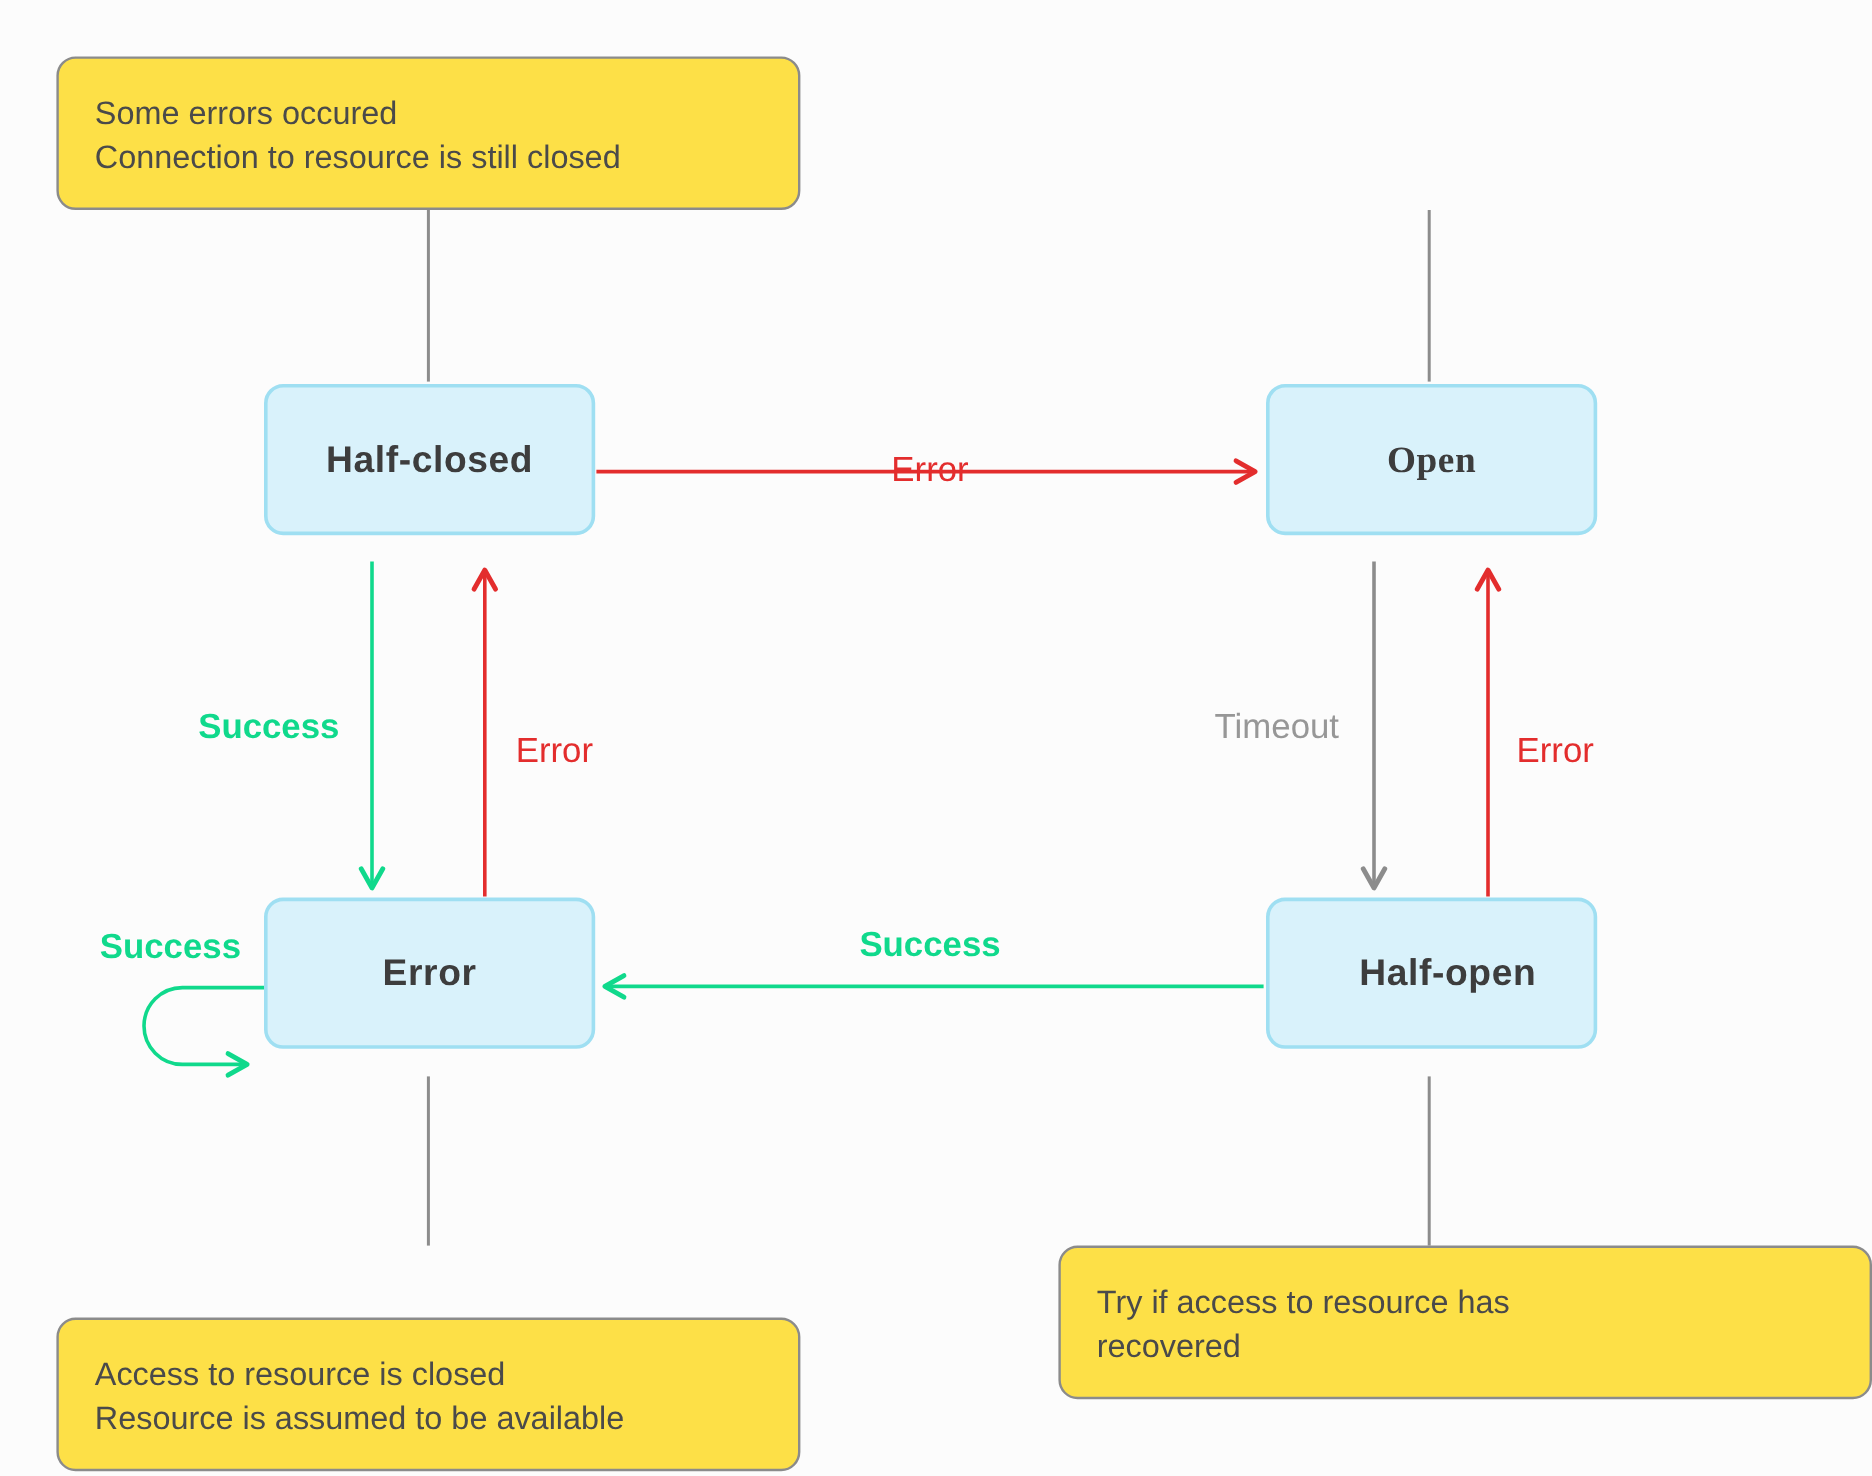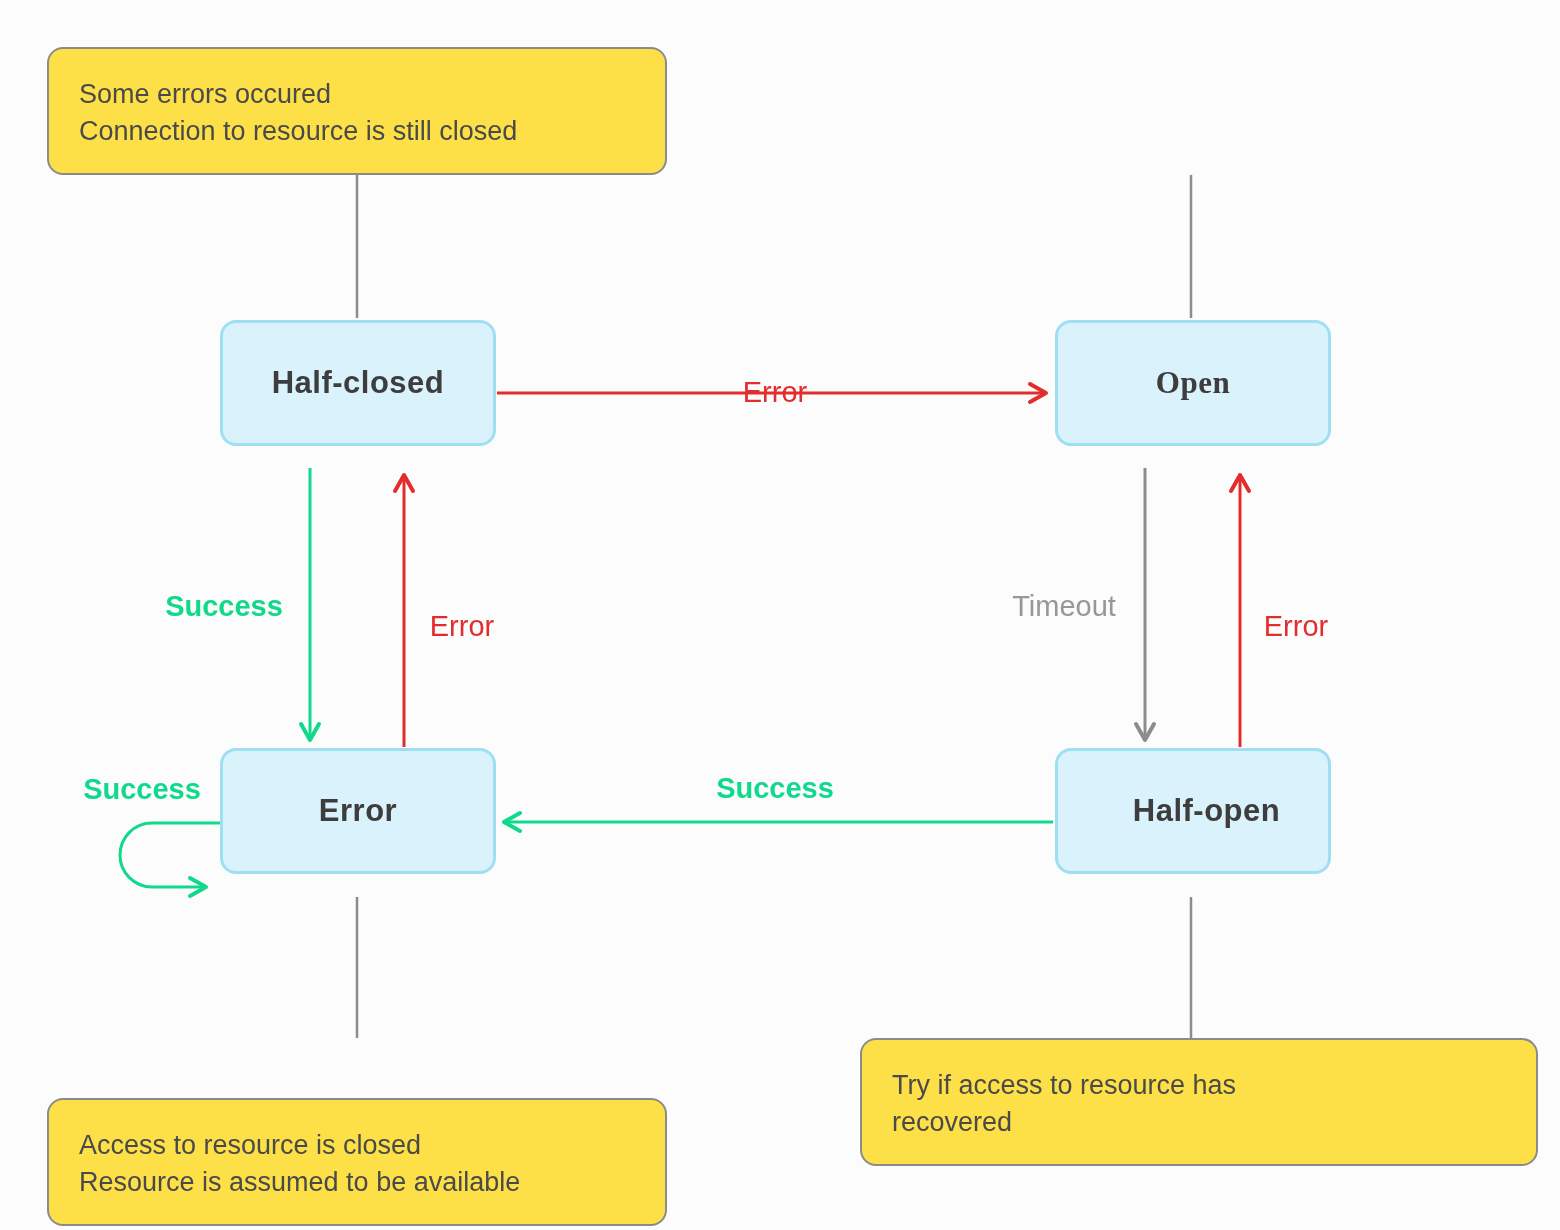--- a/index.html
+++ b/index.html
@@ -52,21 +52,21 @@
     border-radius: 16px;
     box-sizing: border-box;
     padding: 27px 28px 0 30px;
     font-size: 27px;
     line-height: 37px;
     color: #4a4a4a;
   }
   .annotation-tl { left: 47px;  top: 47px; }
   .annotation-tr { left: 882px; top: 47px; width: 618px; }
   .annotation-bl { left: 47px;  top: 1098px; }
-  .annotation-br { left: 860px; top: 1038px; width: 678px; }
+  .annotation-br { left: 882px; top: 1038px; width: 678px; }
 
   
   .edge-label {
     position: absolute;
     font-size: 29px;
     white-space: nowrap;
     transform: translateX(-50%);
   }
   .green { color: #10d98c; font-weight: bold; }
   .red   { color: #e32d2d; margin-top: 20px; }

